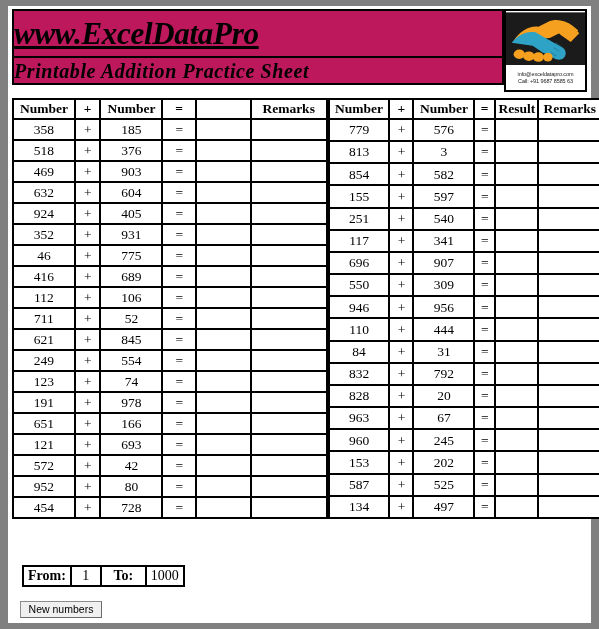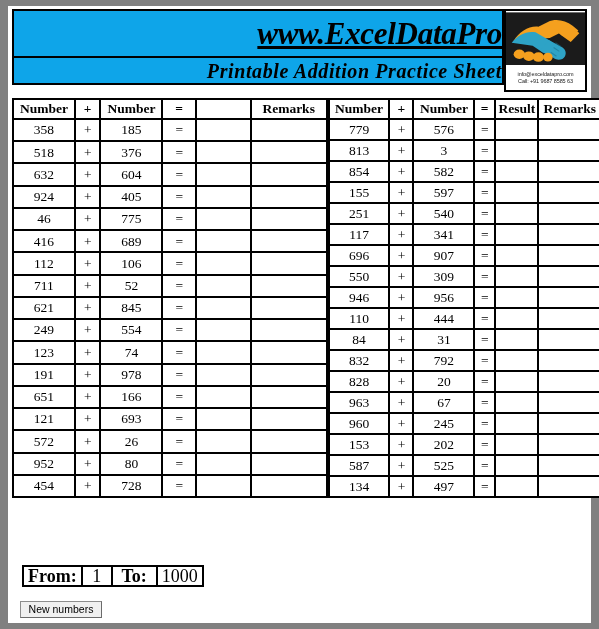--- a/index.html
+++ b/index.html
@@ -27,24 +27,24 @@
     display: flex;
     align-items: stretch;
   }
   .header-titles {
     flex: 1 1 auto;
     display: flex;
     flex-direction: column;
   }
   .title-cell {
     border: 2px solid #000;
-    background: #0ea5e9;
+    background: #be185d;
     display: flex;
     align-items: center;
-    justify-content: flex-end;
+    justify-content: flex-start;
     overflow: hidden;
   }
   .title-main {
     height: 48px;
     border-bottom-width: 1px;
   }
   .title-sub {
     height: 28px;
     border-top-width: 1px;
   }
@@ -148,21 +148,21 @@
   
   .range-box {
     position: absolute;
     left: 14px; top: 559px;
     border-collapse: collapse;
   }
   .range-box td {
     border: 2px solid #000;
     height: 20px;
     font-family: "Liberation Serif", serif;
-    font-size: 18px;
+    font-size: 14px;
     color: #000;
     text-align: center;
     vertical-align: middle;
     padding: 0 4px;
     background: #fff;
     line-height: 1;
   }
   .range-box td.lbl { font-weight: bold; }
   .r-from-lbl { width: 47px; }
   .r-from-val { width: 30px; }
@@ -261,36 +261,52 @@
           </tr>
           <tr>
             <td>518</td>
             <td>+</td>
             <td>376</td>
             <td>=</td>
             <td></td>
             <td></td>
           </tr>
           <tr>
+            <td>469</td>
+            <td>+</td>
+            <td>903</td>
+            <td>=</td>
+            <td></td>
+            <td></td>
+          </tr>
+          <tr>
             <td>632</td>
             <td>+</td>
             <td>604</td>
             <td>=</td>
             <td></td>
             <td></td>
           </tr>
           <tr>
             <td>924</td>
             <td>+</td>
             <td>405</td>
             <td>=</td>
             <td></td>
             <td></td>
           </tr>
           <tr>
+            <td>352</td>
+            <td>+</td>
+            <td>931</td>
+            <td>=</td>
+            <td></td>
+            <td></td>
+          </tr>
+          <tr>
             <td>46</td>
             <td>+</td>
             <td>775</td>
             <td>=</td>
             <td></td>
             <td></td>
           </tr>
           <tr>
             <td>416</td>
             <td>+</td>
@@ -359,21 +375,21 @@
             <td>121</td>
             <td>+</td>
             <td>693</td>
             <td>=</td>
             <td></td>
             <td></td>
           </tr>
           <tr>
             <td>572</td>
             <td>+</td>
-            <td>26</td>
+            <td>42</td>
             <td>=</td>
             <td></td>
             <td></td>
           </tr>
           <tr>
             <td>952</td>
             <td>+</td>
             <td>80</td>
             <td>=</td>
             <td></td>

